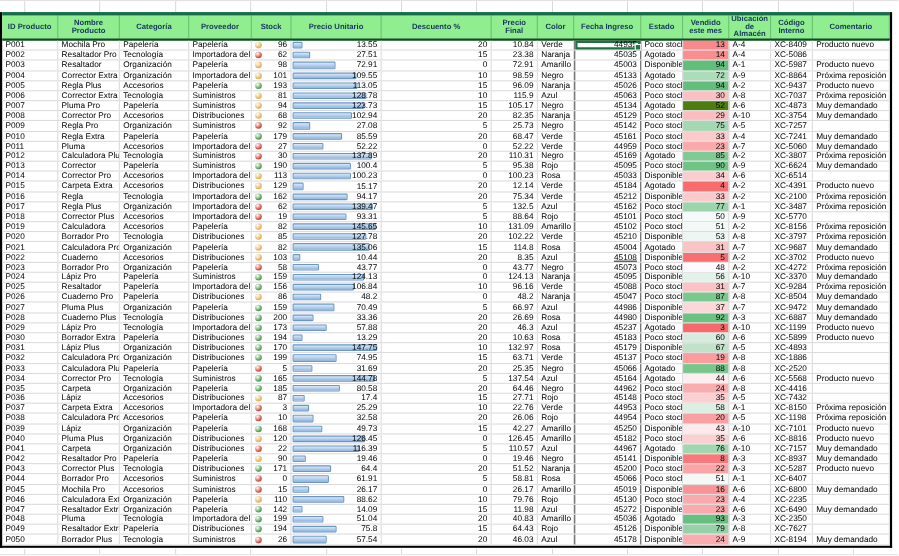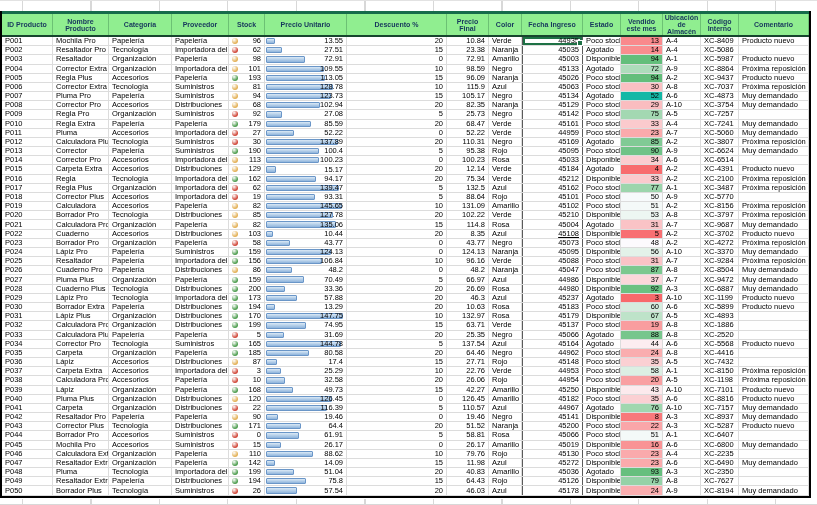--- a/index.html
+++ b/index.html
@@ -216,21 +216,21 @@
           </div>
           <div class="cell right" style="width: 82px; flex: 0 0 82px;">
             <span class="bar" style="width: 63px;"></span>
             <span class="bar-val">123.73</span>
           </div>
           <div class="cell right" style="width: 100px; flex: 0 0 100px;">15</div>
           <div class="cell right" style="width: 42px; flex: 0 0 42px;">105.17</div>
           <div class="cell" style="width: 33px; flex: 0 0 33px;">Negro</div>
           <div class="cell right col-fecha" style="width: 61px; flex: 0 0 61px;">45134</div>
           <div class="cell" style="width: 38px; flex: 0 0 38px;">Agotado</div>
-          <div class="cell right" style="width: 42px; flex: 0 0 42px; background: #14b8a6;">52</div>
+          <div class="cell right" style="width: 42px; flex: 0 0 42px; background: #4d7c0f;">52</div>
           <div class="cell" style="width: 38px; flex: 0 0 38px;">A-6</div>
           <div class="cell" style="width: 38px; flex: 0 0 38px;">XC-4873</div>
           <div class="cell" style="width: 70px; flex: 0 0 70px;">Muy demandado</div>
         </div>
         <div class="row">
           <div class="cell" style="width: 51px; flex: 0 0 51px;">P008</div>
           <div class="cell" style="width: 56px; flex: 0 0 56px;">Corrector Pro</div>
           <div class="cell" style="width: 63px; flex: 0 0 63px;">Accesorios</div>
           <div class="cell" style="width: 57px; flex: 0 0 57px;">Distribuciones</div>
           <div class="cell between" style="width: 36px; flex: 0 0 36px;">

